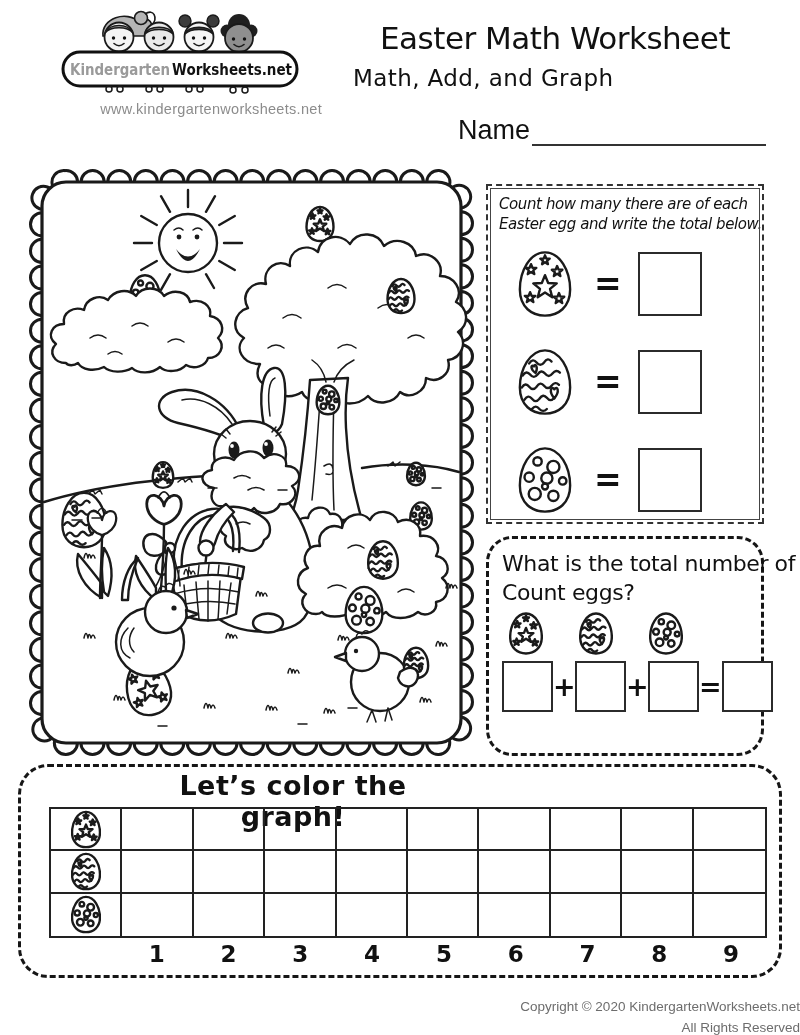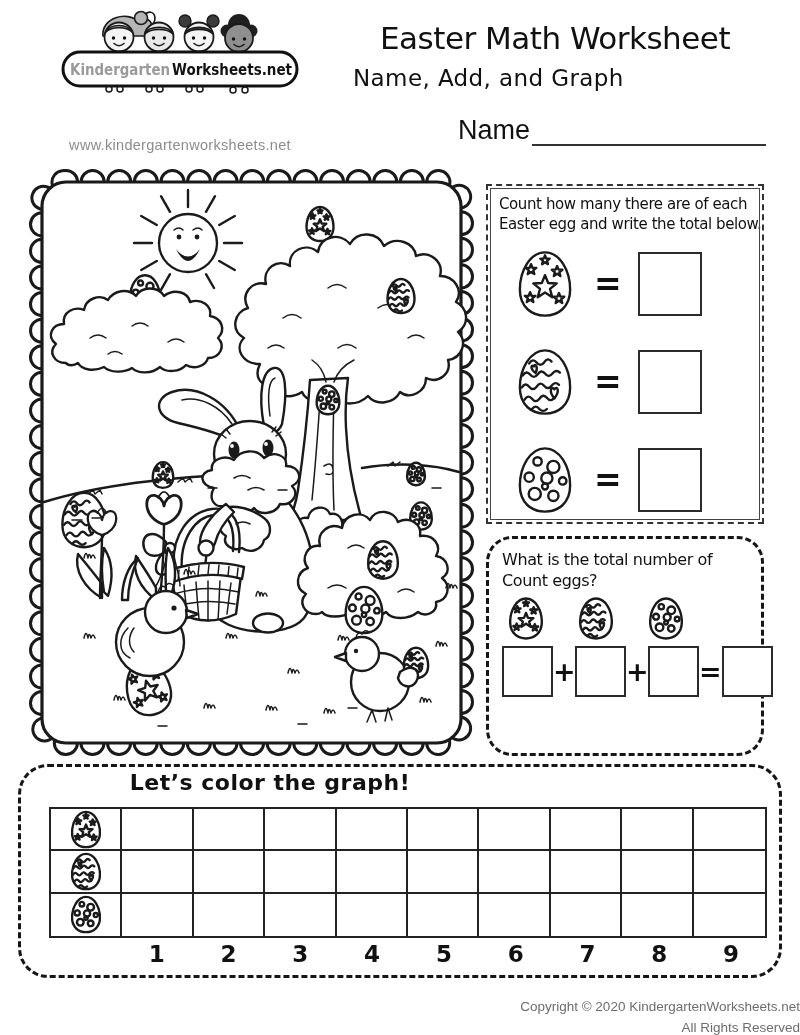--- a/index.html
+++ b/index.html
@@ -1,58 +1,58 @@
 <!DOCTYPE html>
 <html><head>
 <meta charset="utf-8">
 <style>
   html,body{margin:0;padding:0;background:#fff;}
   .page{position:relative;width:800px;height:1035px;background:#fff;overflow:hidden;
         font-family:"DejaVu Sans",sans-serif;color:#111;}
 
   
   .logo{position:absolute;left:56px;top:6px;width:248px;height:94px;}
-  .logo-url{position:absolute;left:38px;top:101px;width:284px;text-align:center;
-            font-size:14.5px;color:#8c8c8c;letter-spacing:.3px;font-family:"Liberation Sans",sans-serif;margin-top:36px;}
+  .logo-url{position:absolute;left:38px;top:101px;width:284px;text-align:right;
+            font-size:14.5px;color:#8c8c8c;letter-spacing:.3px;font-family:"Liberation Sans",sans-serif;}
   .title{position:absolute;left:352px;top:20px;font-size:31px;letter-spacing:-.5px;margin-left:28px;}
   .subtitle{position:absolute;left:353px;top:65px;font-size:23px;letter-spacing:.4px;}
   .name-row{position:absolute;left:458px;top:110px;width:308px;display:flex;align-items:flex-end;
             font-size:27px;font-family:"Liberation Sans",sans-serif;justify-content:flex-end;}
   .name-line{flex:1;border-bottom:2px solid #333;margin-left:2px;height:34px;}
 
   .colorit-heading{position:absolute;left:44px;top:134px;font-size:27px;font-weight:700;letter-spacing:.5px;}
 
   .scene{position:absolute;left:28px;top:168px;width:447px;height:589px;}
 
   
   .count-box{position:absolute;left:486px;top:184px;width:278px;height:340px;
              border:2px dashed #333;box-sizing:border-box;}
   .count-box::before{content:"";position:absolute;inset:2px;border:1.4px solid #444;pointer-events:none;}
-  .count-text{margin:8px 16px 0 11px;font-size:15px;line-height:1.35;letter-spacing:-.4px;white-space:nowrap;}
+  .count-text{margin:8px 16px 0 11px;font-size:15px;line-height:1.35;letter-spacing:-.4px;white-space:nowrap;font-style:italic;}
   .count-row{display:flex;align-items:center;height:98px;padding-left:30px;}
   .count-eq{font-size:33px;font-weight:700;margin:0 16px 0 22px;}
   .abox{width:60px;height:60px;border:2px solid #2b2b2b;background:#fff;}
 
   
   .total-box{position:absolute;left:486px;top:536px;width:278px;height:220px;border:3px dashed #161616;
              border-radius:26px;box-sizing:border-box;padding:11px 0 0 13px;}
-  .total-text{font-size:16px;line-height:1.3;letter-spacing:-.4px;white-space:nowrap;}
+  .total-text{font-size:22px;line-height:1.3;letter-spacing:-.4px;white-space:nowrap;}
   .total-eggs{display:flex;margin-top:5px;}
   .total-eggs .slot{width:48px;display:flex;justify-content:center;}
   .total-eggs .gap{width:22px;}
   .sum-row{display:flex;align-items:center;margin-top:6px;}
   .sbox{width:47px;height:47px;border:2px solid #2b2b2b;background:#fff;flex:none;}
   .sop{width:22px;text-align:center;font-size:27px;font-weight:700;}
   .sop.eq{width:24px;}
 
   
   .graph-box{position:absolute;left:18px;top:764px;width:764px;height:214px;border:3px dashed #161616;
              border-radius:30px;box-sizing:border-box;}
-  .graph-heading{position:absolute;left:84px;top:3px;width:330px;text-align:center;
-                 font-size:22px;font-weight:700;letter-spacing:.5px;}
+  .graph-heading{position:absolute;left:107px;top:3px;width:330px;text-align:center;
+                 font-size:27px;font-weight:700;letter-spacing:.5px;}
   .ggrid{position:absolute;left:28px;top:40px;width:718px;height:131px;display:grid;
          grid-template-columns:repeat(10,1fr);grid-template-rows:repeat(3,1fr);
          border:2.5px solid #222;box-sizing:border-box;}
   .gcell{border-right:2px solid #222;border-bottom:2px solid #222;
          display:flex;align-items:center;justify-content:center;}
   .gcell:nth-child(10n){border-right:none;}
   .gcell:nth-child(n+21){border-bottom:none;}
   .gnums{position:absolute;left:28px;top:174px;width:718px;display:grid;grid-template-columns:repeat(10,1fr);}
   .gnum{text-align:center;font-size:23px;font-weight:700;}
 
@@ -161,21 +161,21 @@
         <circle cx="103" cy="83" r="3"></circle>
       <circle cx="132" cy="83" r="3"></circle>
         <circle cx="143" cy="83" r="3"></circle>
       <circle cx="176" cy="84" r="3"></circle>
         <circle cx="188" cy="84" r="3"></circle>
     </g>
   </svg>
   <div class="logo-url">www.kindergartenworksheets.net</div>
 
   <div class="title">Easter Math Worksheet</div>
-  <div class="subtitle">Name, Add, and Graph</div>
+  <div class="subtitle">Math, Add, and Graph</div>
   <div class="name-row">
     <span>Name</span>
     <div class="name-line"></div>
   </div>
 
 
   <svg class="scene" viewBox="0 0 447 589">
 
     <g>
       <rect x="14" y="14" width="419" height="561" rx="24" fill="none" stroke="#1a1a1a" stroke-width="26" stroke-dasharray="0.1 26.5" stroke-linecap="round"></rect>

